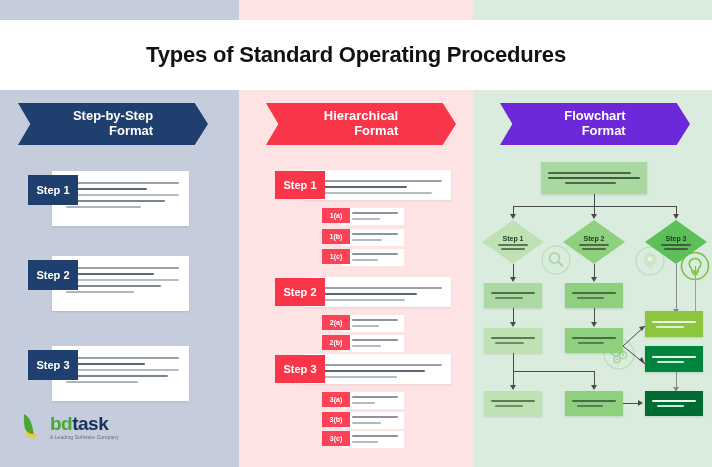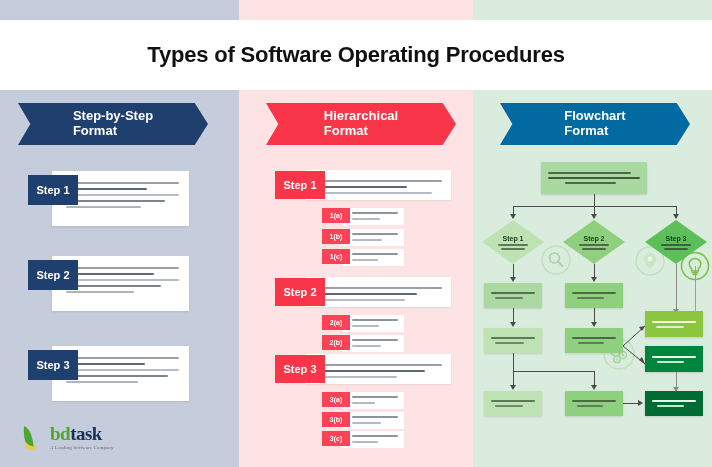--- a/index.html
+++ b/index.html
@@ -30,27 +30,27 @@
     letter-spacing: -0.2px; line-height: 1.1;
   }
   .title-sub {
     font-size: 17px; color: #3a3a3a; margin-top: 5px; line-height: 1.1;
   }
 
   
   .banner {
     position: absolute; height: 42px;
     display: flex; align-items: center; justify-content: center;
-    text-align: left;
+    text-align: right;
     color: #ffffff; font-size: 13px; font-weight: bold; line-height: 1.15;
     clip-path: polygon(0 0, 93% 0, 100% 50%, 93% 100%, 0 100%, 6.5% 50%);
   }
   .banner-1 { left: 18px;  width: 190px; top: 103px; background: #1f3f6e; }
   .banner-2 { left: 266px; width: 190px; top: 103px; background: #f93549; }
-  .banner-3 { left: 500px; width: 190px; top: 103px; background: #0369a1; }
+  .banner-3 { left: 500px; width: 190px; top: 103px; background: #6d28d9; }
 
   
   .ln { height: 2px; border-radius: 1px; margin-bottom: 4px; }
   .sbs-card {
     position: absolute; left: 52px; width: 137px;
     background: #ffffff;
     box-shadow: 0 1px 2px rgba(0,0,0,.10);
     padding: 11px 10px 10px 14px;
   }
   .sbs-tag {
@@ -125,39 +125,39 @@
   .arrowhead.grey { border-top-color: #8a8a8a; }
   .arrowhead.right {
     border-top: 3.5px solid transparent;
     border-bottom: 3.5px solid transparent;
     border-left: 5px solid #4a4a4a;
     border-right: none;
   }
   .deco-icon { position: absolute; }
 
   
-  .logo { position: absolute; left: 20px; top: 424px; display: flex; align-items: flex-start; font-family: Liberation Serif, serif; }
+  .logo { position: absolute; left: 20px; top: 412px; display: flex; align-items: flex-end; }
   .logo-mark { width: 26px; height: 28px; position: relative; margin-right: 4px; }
   .logo-text { line-height: 1; }
   .logo-word { font-size: 19px; font-weight: bold; letter-spacing: -0.5px; }
   .logo-bd { color: #4aa832; }
   .logo-task { color: #17315c; }
   .logo-tag { font-size: 5px; color: #6d6d6d; margin-top: 2px; letter-spacing: .1px; }
 </style>
 </head>
 <body>
 
 <div class="canvas">
 
   <div class="band band-blue"></div>
   <div class="band band-pink"></div>
   <div class="band band-green"></div>
 
   <div class="title-strip">
-    <div class="title-main">Types of Software Operating Procedures</div>
+    <div class="title-main">Types of Standard Operating Procedures</div>
   </div>
 
   <div class="banner banner-1">
     <div>
       <div>Step-by-Step</div>
       <div>Format</div>
     </div>
   </div>
   <div class="banner banner-2">
     <div>

